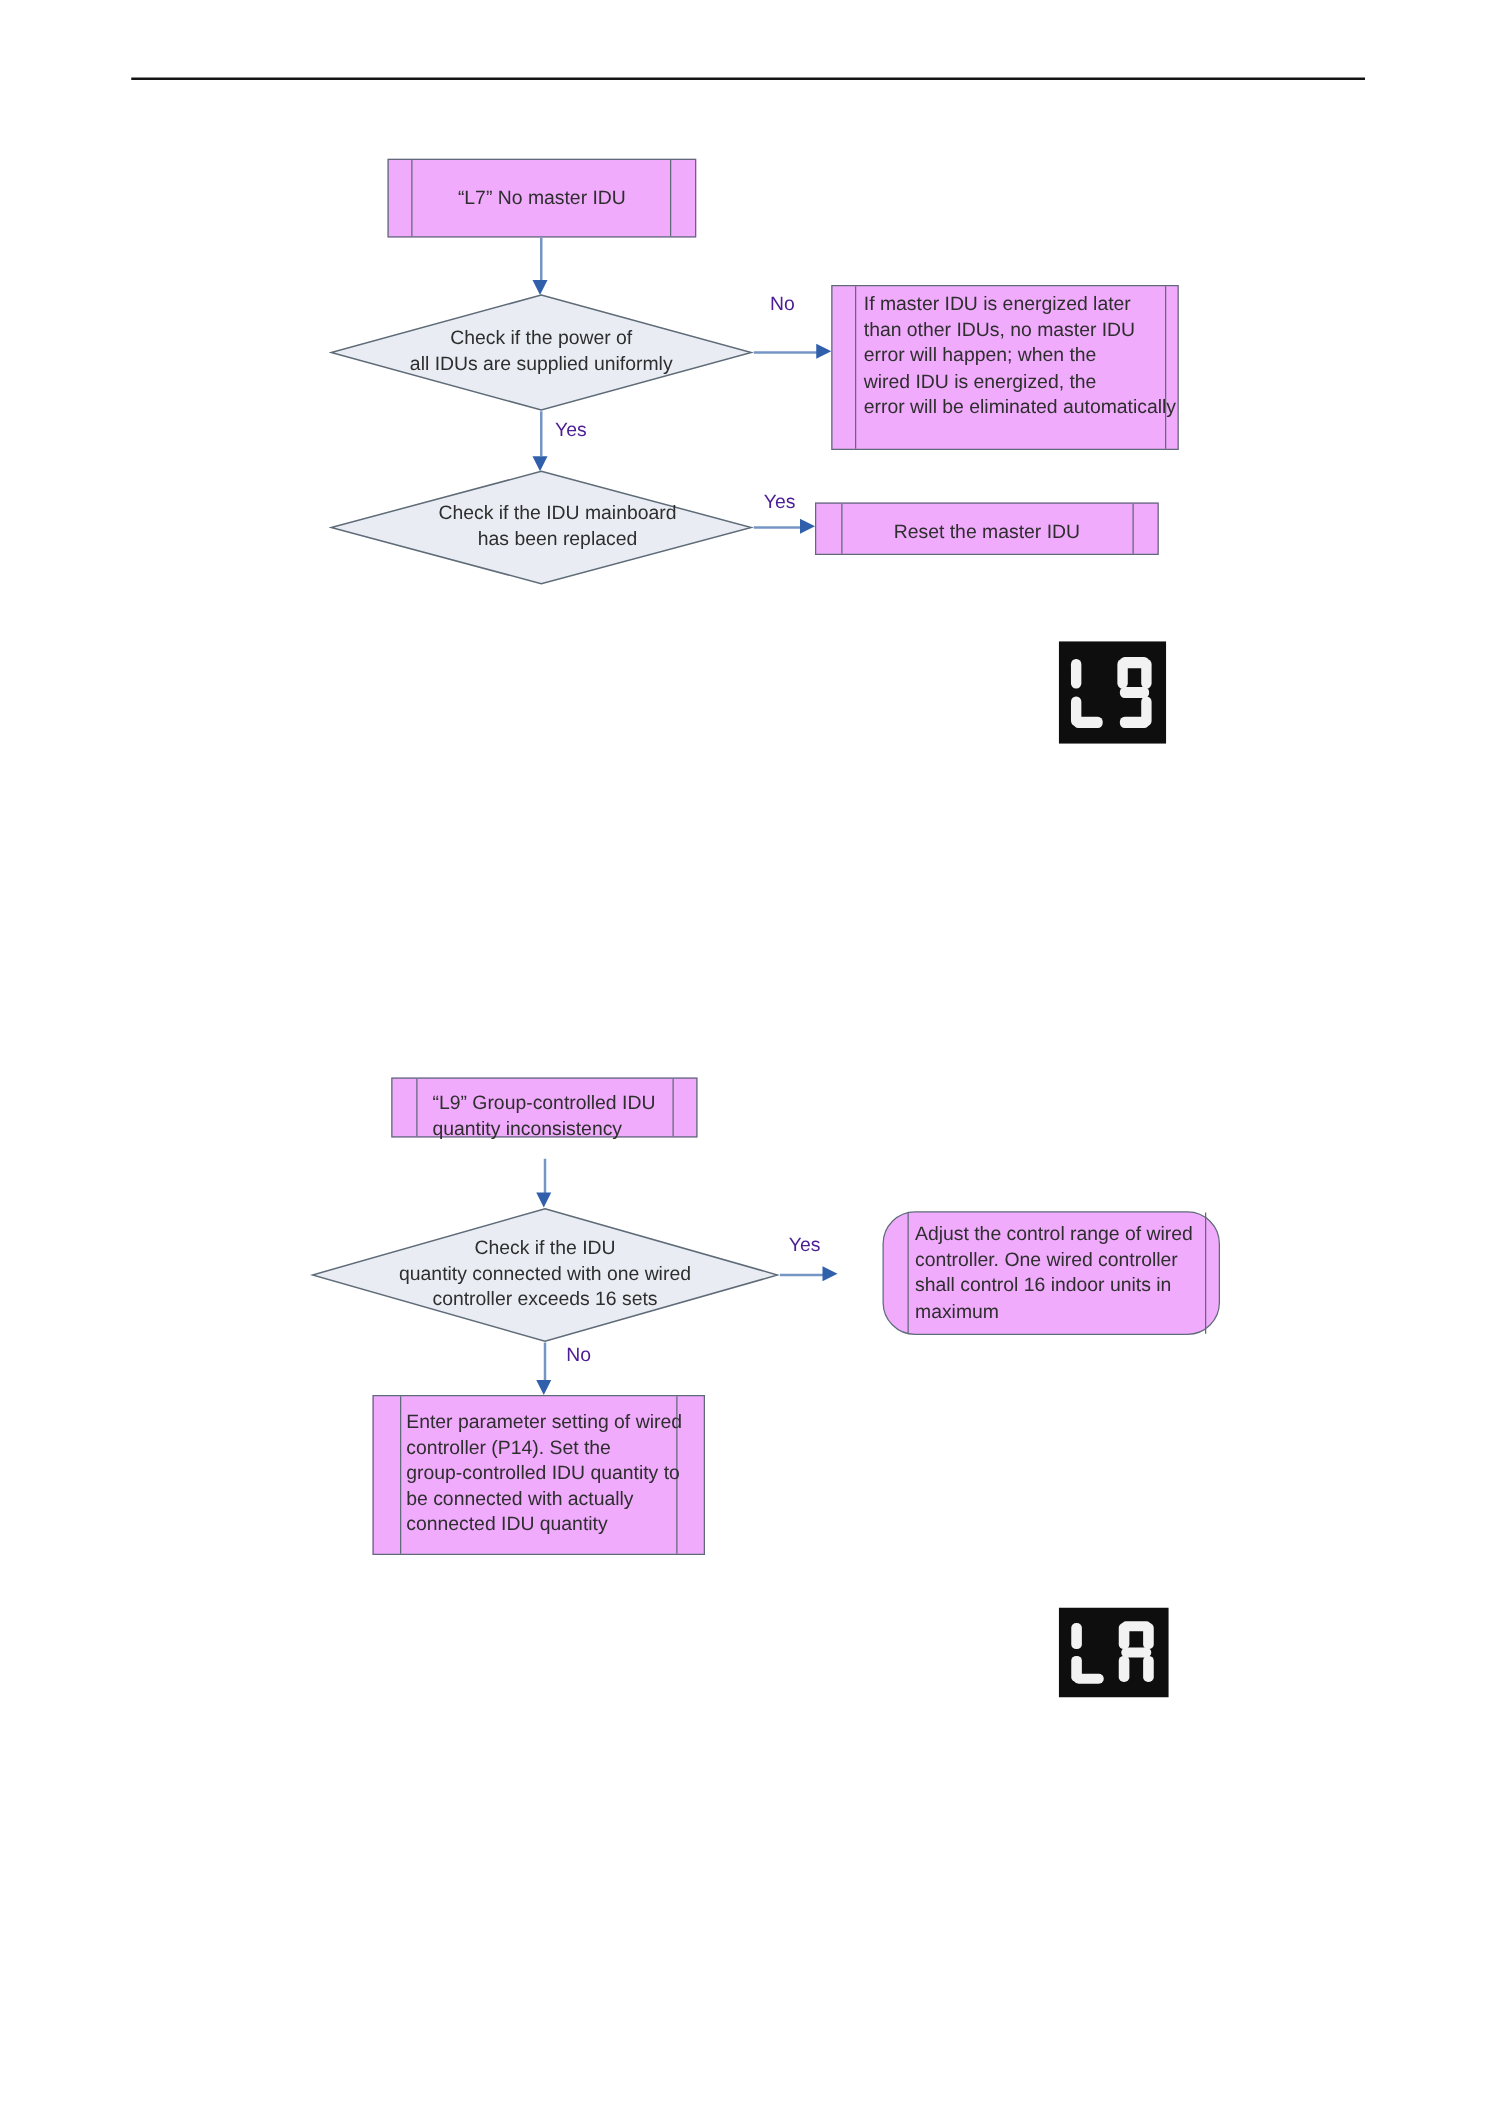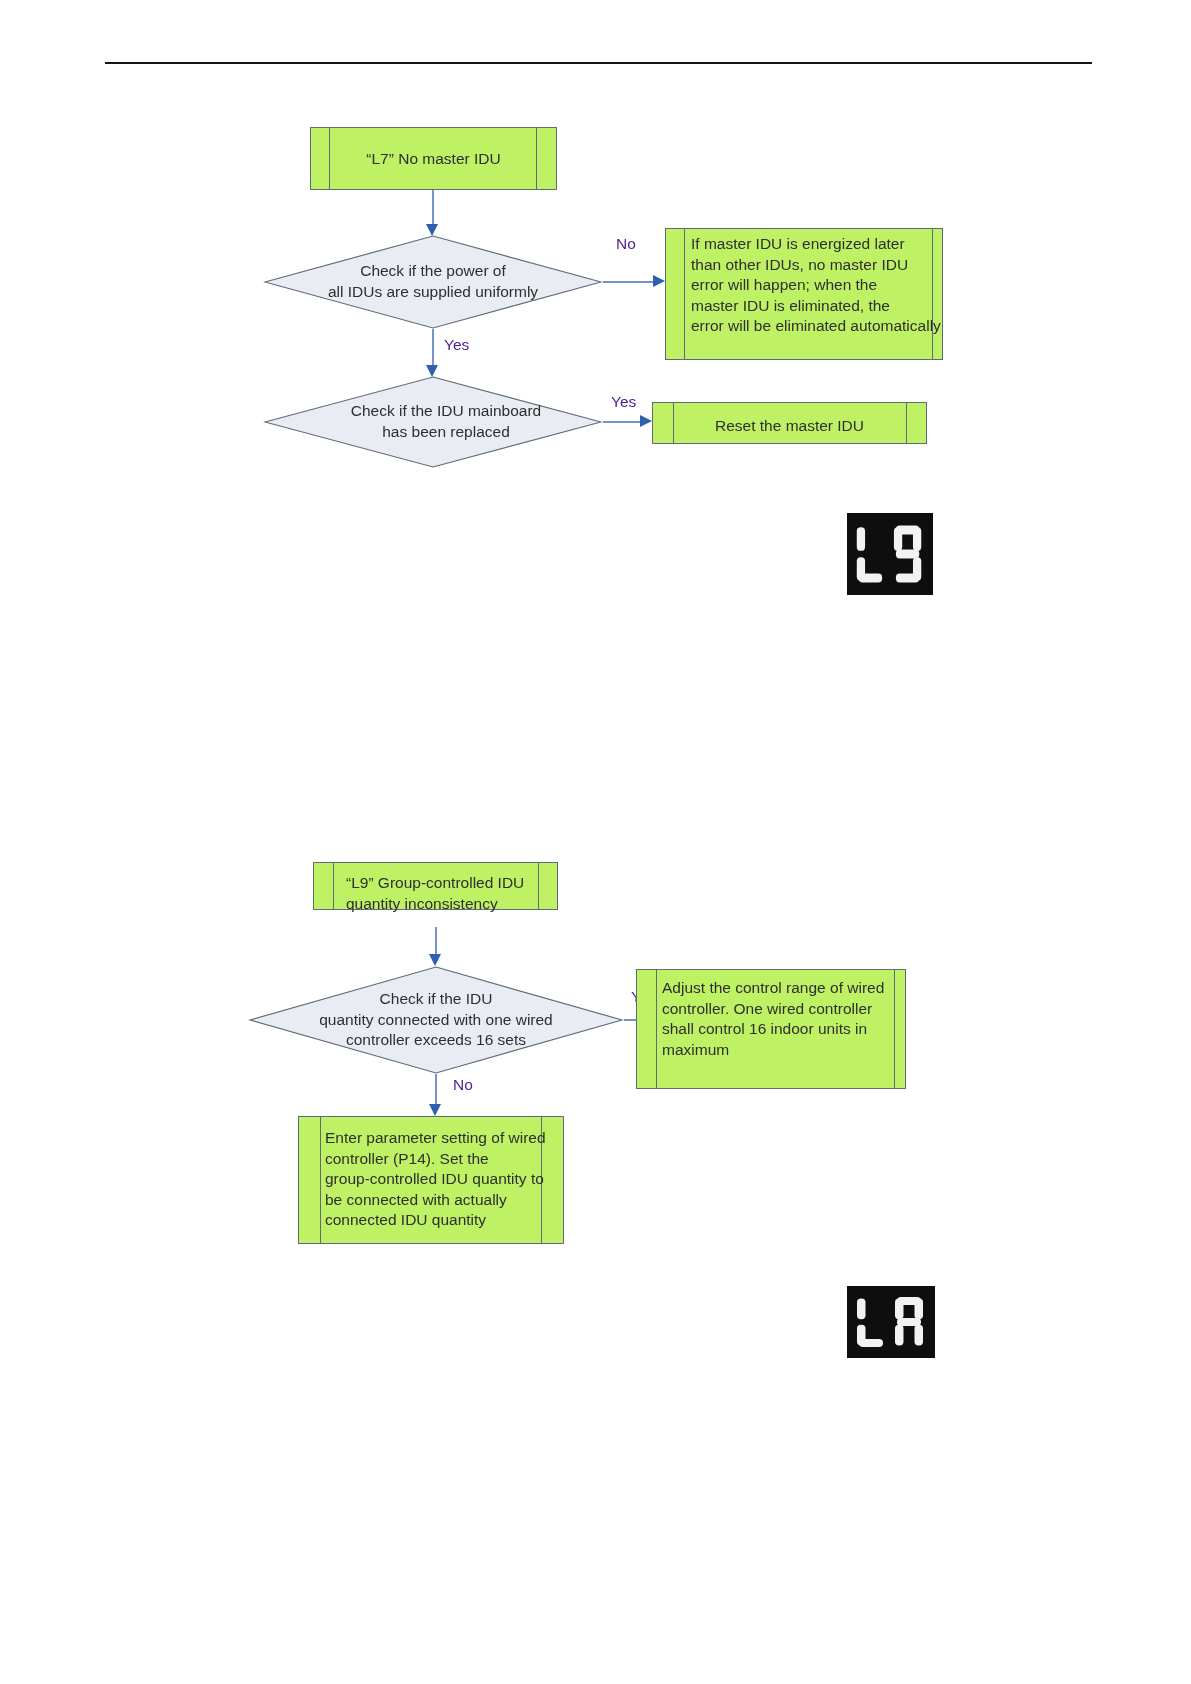--- a/index.html
+++ b/index.html
@@ -1,21 +1,21 @@
 <!DOCTYPE html>
 <html><head>
 <meta charset="utf-8">
 <style>
   html,body{margin:0;padding:0;background:#ffffff;}
   .canvas{position:relative;width:1191px;height:1684px;background:#ffffff;
           font-family:"Liberation Sans",sans-serif;color:#2e2e2e;overflow:hidden;}
   .abs{position:absolute;}
   .rule{position:absolute;background:#141414;}
   
-  .pbox{position:absolute;background:#bef264;border:1px solid #5f6b78;box-sizing:border-box;}
+  .pbox{position:absolute;background:#f0abfc;border:1px solid #5f6b78;box-sizing:border-box;}
   .bar{position:absolute;top:0;bottom:0;width:1px;background:#5f6b78;}
   .txt{font-size:15.5px;line-height:20.5px;white-space:nowrap;}
   .tcenter{text-align:center;}
   .dtxt{position:absolute;font-size:15.5px;line-height:20.5px;text-align:center;white-space:nowrap;}
   .lbl{position:absolute;font-size:15.5px;line-height:16px;color:#4c1d95;white-space:nowrap;}
   .shaft-v{position:absolute;width:2px;background:#7596c5;}
   .shaft-h{position:absolute;height:2px;background:#7596c5;}
   .head-right{position:absolute;width:0;height:0;border-top:6px solid transparent;
               border-bottom:6px solid transparent;border-left:12px solid #3060ab;}
   .head-down{position:absolute;width:0;height:0;border-left:6px solid transparent;
@@ -54,21 +54,21 @@
     <div class="shaft-h" style="left:603px;top:281px;width:51px;"></div>
     <div class="head-right" style="left:653px;top:275px;"></div>
 
     <div class="pbox" style="left:665px;top:228px;width:278px;height:132px;">
       <div class="bar" style="left:18px;"></div>
       <div class="bar" style="right:9px;"></div>
       <div class="txt abs" style="left:25px;top:5px;">
         <div>If master IDU is energized later</div>
         <div>than other IDUs, no master IDU</div>
         <div>error will happen; when the</div>
-        <div>master IDU is eliminated, the</div>
+        <div>wired IDU is energized, the</div>
         <div>error will be eliminated automatically</div>
       </div>
     </div>
 
     <div class="lbl" style="left:444px;top:337px;">Yes</div>
     <div class="shaft-v" style="left:432px;top:329px;height:36px;"></div>
     <div class="head-down" style="left:426px;top:365px;"></div>
 
     <svg class="dsvg" style="left:263px;top:376px;" width="340" height="92">
       <polygon points="170,1 338,46 170,91 2,46"></polygon>
@@ -122,21 +122,21 @@
     <div class="dtxt" style="left:248px;top:989px;width:376px;">
       <div>Check if the IDU</div>
       <div>quantity connected with one wired</div>
       <div>controller exceeds 16 sets</div>
     </div>
 
     <div class="lbl" style="left:631px;top:989px;">Yes</div>
     <div class="shaft-h" style="left:624px;top:1019px;width:35px;"></div>
     <div class="head-right" style="left:658px;top:1013px;"></div>
 
-    <div class="pbox" style="left:636px;top:969px;width:270px;height:120px;">
+    <div class="pbox" style="left:706px;top:969px;width:270px;height:99px;border-radius:26px;">
       <div class="bar" style="left:19px;"></div>
       <div class="bar" style="right:10px;"></div>
       <div class="txt abs" style="left:25px;top:8px;">
         <div>Adjust the control range of wired</div>
         <div>controller. One wired controller</div>
         <div>shall control 16 indoor units in</div>
         <div>maximum</div>
       </div>
     </div>
 

